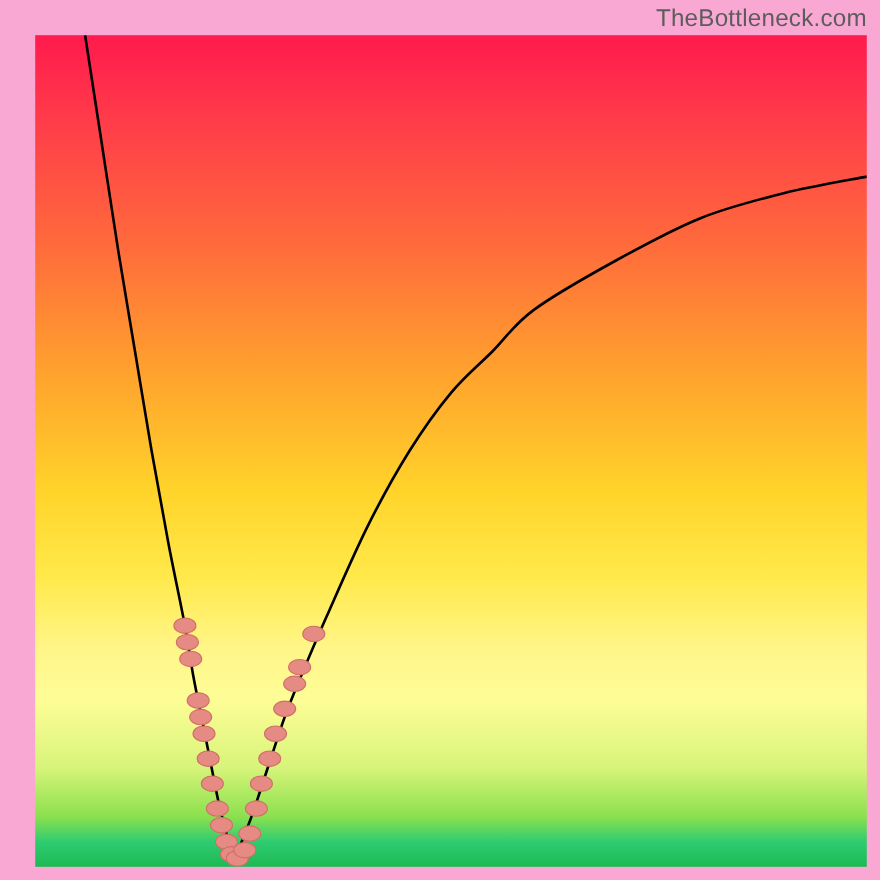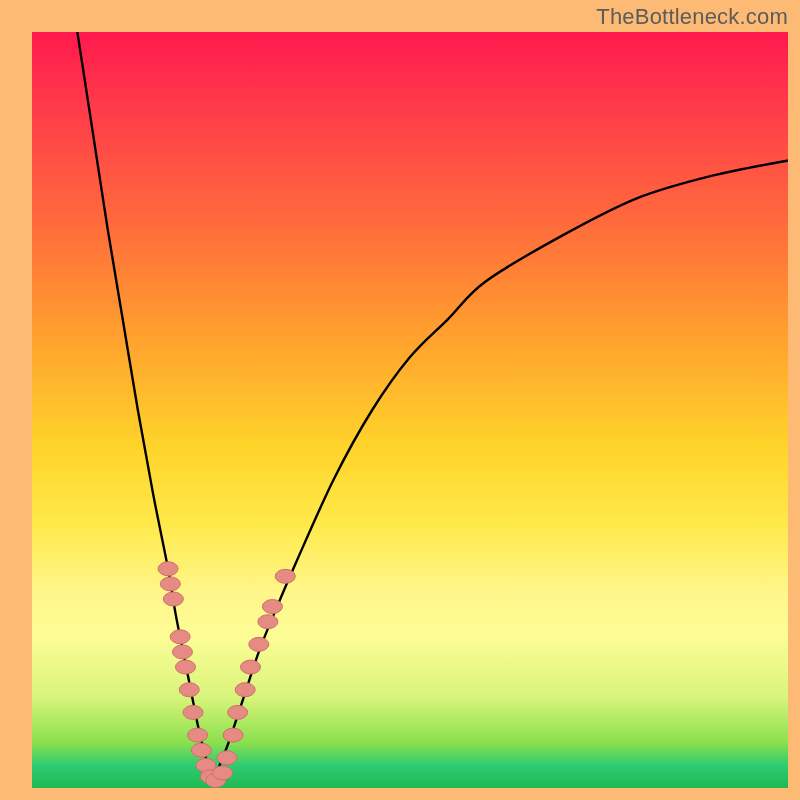--- a/index.html
+++ b/index.html
@@ -10,21 +10,21 @@
     overflow: hidden;
     background: #000;
     font-family: Arial, Helvetica, sans-serif;
   }
   .frame {
     position: absolute;
     left: 0;
     top: 0;
     width: 800px;
     height: 800px;
-    background: #fdba74;
+    background: #f9a8d4;
   }
   .plot-area {
     position: absolute;
     left: 32px;
     top: 32px;
     width: 756px;
     height: 756px;
     
     background: linear-gradient(to bottom,
       #ff1a4d 0%,

